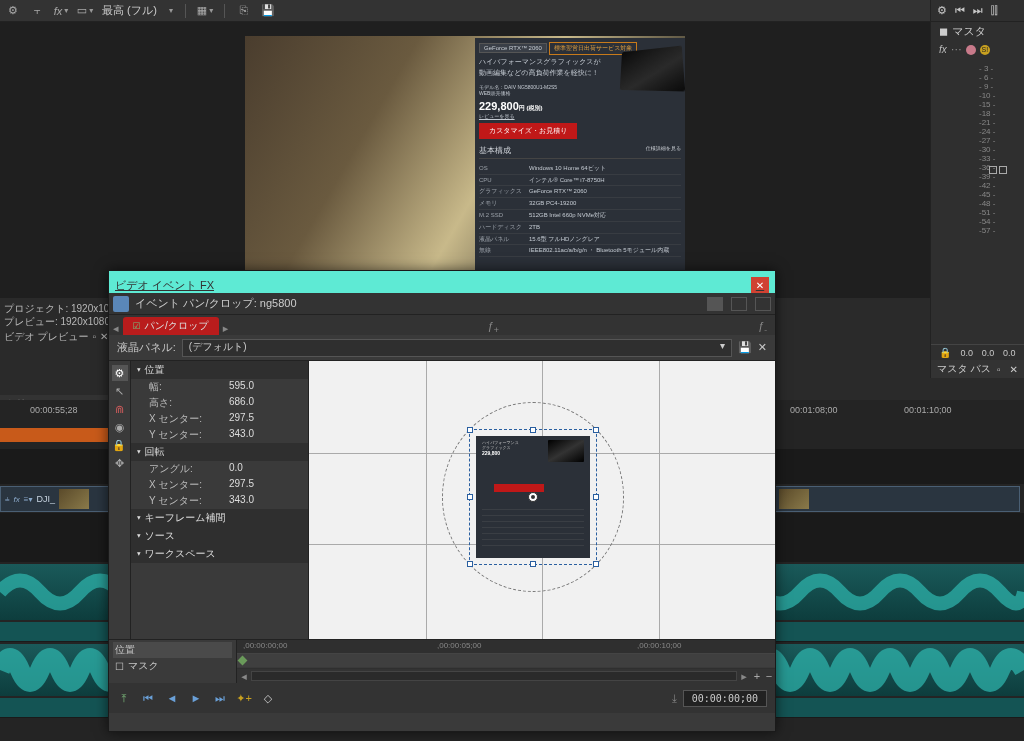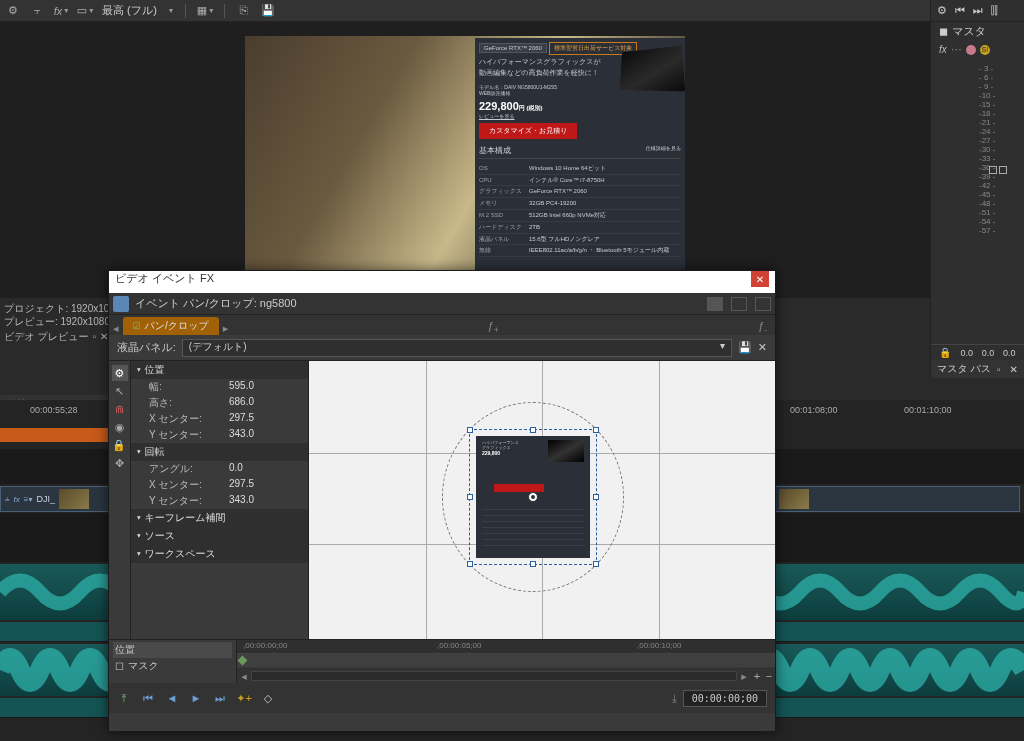--- a/index.html
+++ b/index.html
@@ -47,29 +47,29 @@
 
 
 .proj-info { position: absolute; top: 302px; left: 4px; font-size: 10px; color: #b8b8b8; line-height: 1.3; }
 .proj-info .tabrow { display: flex; gap: 4px; align-items: center; margin-top: 2px; }
 
 
 .trimmer-area { position: absolute; top: 360px; left: 0; width: 114px; height: 18px; background: #333; font-size: 10px; display: flex; align-items: center; padding: 0 6px; gap: 6px; margin-top: 35px; }
 
 
 .fx-dialog { position: absolute; top: 270px; left: 108px; width: 668px; height: 462px; background: #3c3c3c; box-shadow: 0 0 12px rgba(0,0,0,.6); border: 1px solid #1a1a1a; }
-.fx-dialog .titlebar { height: 22px; background: #ffffff; color: #333; display: flex; align-items: flex-start; padding: 0 6px; font-size: 11px; }
+.fx-dialog .titlebar { height: 22px; background: #5eead4; color: #333; display: flex; align-items: flex-end; padding: 0 6px; font-size: 11px; text-decoration: underline; }
 .fx-dialog .titlebar .close-btn { margin-left: auto; width: 18px; height: 16px; background: #d04232; color: #fff; display: flex; align-items: center; justify-content: center; font-size: 10px; cursor: pointer; }
 .fx-dialog .chain-row { height: 22px; background: #333; display: flex; align-items: center; padding: 0 4px; gap: 6px; border-bottom: 1px solid #222; }
 .fx-dialog .chain-row .chain-ico { width: 16px; height: 16px; background: #5a87b8; border-radius: 2px; }
 .fx-dialog .chain-label { color: #ccc; font-size: 11px; }
 .fx-dialog .chain-row .view-btn { width: 16px; height: 14px; border: 1px solid #555; margin-left: 2px; }
 .fx-dialog .chain-row .view-btn.active { background: #555; }
 .fx-dialog .tab-row { height: 20px; display: flex; align-items: flex-end; padding: 0 4px; gap: 4px; background: #333; }
-.fx-dialog .plugin-tab { background: #a16207; color: #ddd; padding: 2px 10px; border-radius: 3px 3px 0 0; font-size: 10px; display: flex; align-items: center; gap: 4px; }
+.fx-dialog .plugin-tab { background: #b91c1c; color: #ddd; padding: 2px 10px; border-radius: 3px 3px 0 0; font-size: 10px; display: flex; align-items: center; gap: 4px; }
 .fx-dialog .plugin-tab::before { content: "☑"; font-size: 9px; color: #7ab87a; }
 .fx-dialog .tab-row .fx-ico { margin-left: auto; color: #888; font-style: italic; font-size: 11px; }
 .fx-dialog .preset-row { height: 26px; display: flex; align-items: center; padding: 0 8px; gap: 6px; background: #3a3a3a; border-bottom: 1px solid #222; }
 .fx-dialog .preset-select { flex: 1; height: 18px; background: #2f2f2f; border: 1px solid #555; color: #ccc; padding: 0 6px; font-size: 10px; }
 
 
 .pancrop-body { position: absolute; top: 90px; left: 0; right: 0; bottom: 92px; display: flex; background: #333; }
 .pc-tools { width: 22px; background: #3a3a3a; border-right: 1px solid #222; display: flex; flex-direction: column; align-items: center; padding-top: 4px; gap: 2px; }
 .pc-tools .tool { width: 16px; height: 16px; display: flex; align-items: center; justify-content: center; color: #aaa; font-size: 11px; cursor: pointer; }
 .pc-tools .tool.active { background: #555; color: #fff; }

